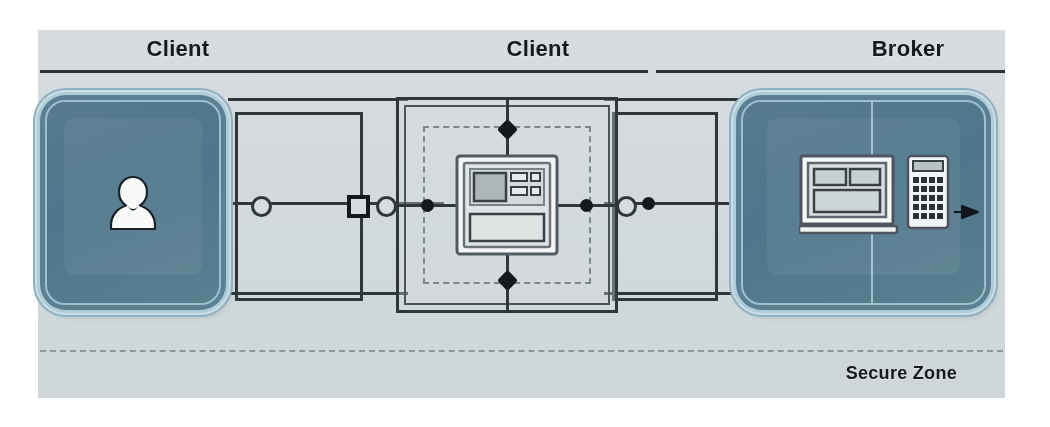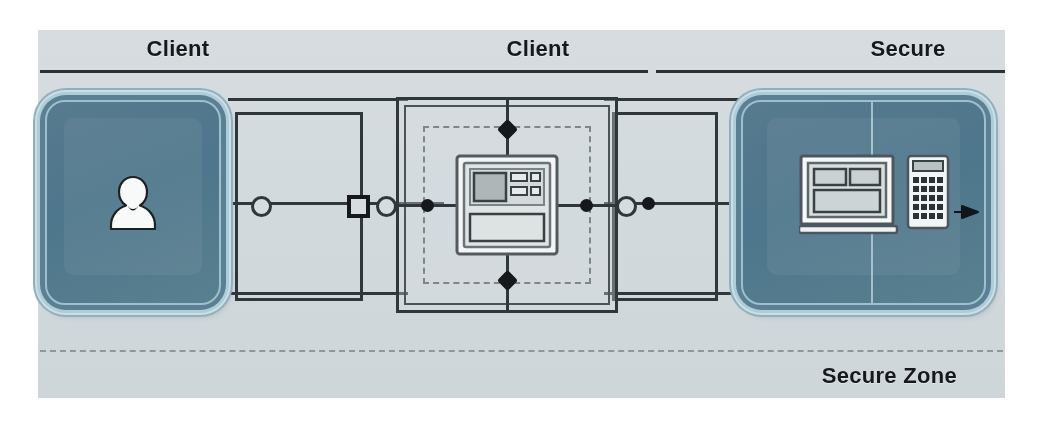--- a/index.html
+++ b/index.html
@@ -241,39 +241,39 @@
     position: absolute;
     left: 2px;
     top: 320px;
     width: 963px;
     border-top: 2px dashed #8d989d;
   }
   .secure-label {
     position: absolute;
     right: 48px;
     top: 333px;
-    font-size: 22px;
+    font-size: 18px;
     font-weight: bold;
     color: #15191b;
     letter-spacing: 0.3px;
     text-shadow: 0 1px 0 rgba(255,255,255,0.4);
     white-space: nowrap;
   }
 </style>
 </head>
 <body>
 
 <div id="diagram-root">
 
   <div class="canvas-panel">
 
     <div class="header-band">
       <div class="col-title client">Client</div>
       <div class="col-title broker">Client</div>
-      <div class="col-title agent">Secure</div>
+      <div class="col-title agent">Broker</div>
       <div class="header-rule left"></div>
       <div class="header-rule right"></div>
     </div>
 
     <div class="conn-line" id="bus-top"></div>
     <div class="conn-line" id="bus-bottom"></div>
     <div class="conn-line" id="bus-mid-a"></div>
     <div class="conn-line" id="bus-mid-b"></div>
     <div class="conn-line" id="bus-mid-c"></div>
     <div class="conn-line" id="bus-right-top"></div>

